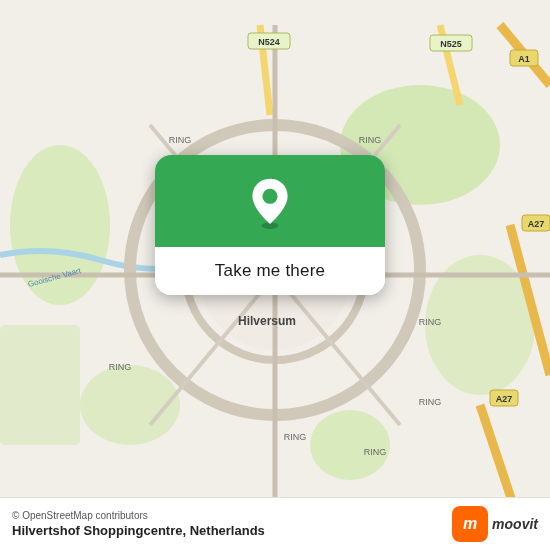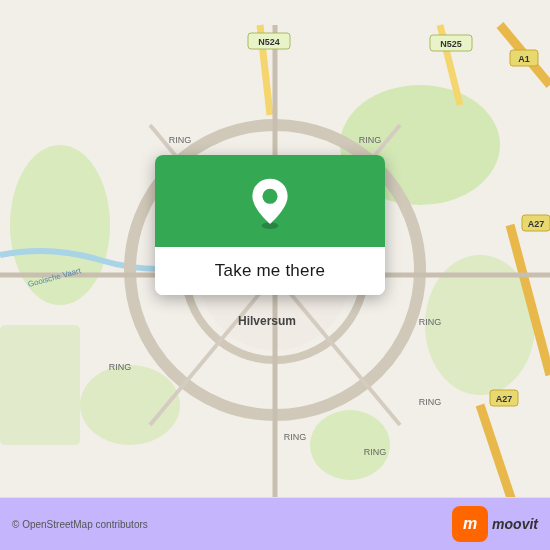--- a/index.html
+++ b/index.html
@@ -27,21 +27,21 @@
       width: 100%; height: 100%;
     }
 
     
     #popup-card {
       position: absolute;
       top: 155px;
       left: 155px;
       width: 230px;
       background: white;
-      border-radius: 8px;
+      border-radius: 16px;
       box-shadow: 0 4px 16px rgba(0,0,0,0.3);
       overflow: hidden;
       z-index: 10;
     }
 
     #popup-green-area {
       background: #34a853;
       display: flex;
       justify-content: center;
       align-items: center;
@@ -66,21 +66,21 @@
       text-align: center;
       letter-spacing: 0.2px;
     }
 
     
     #bottom-bar {
       position: absolute;
       bottom: 0;
       left: 0;
       width: 100%;
-      background: #c4b5fd;
+      background: #ffffff;
       border-top: 1px solid #e0e0e0;
       display: flex;
       align-items: center;
       justify-content: space-between;
       padding: 8px 12px;
       z-index: 10;
     }
 
     #bottom-left {
       display: flex;
@@ -201,20 +201,21 @@
         <path d="M26 2 C14 2 5 11 5 23 C5 38 26 56 26 56 C26 56 47 38 47 23 C47 11 38 2 26 2 Z" fill="white"></path>
         <circle cx="26" cy="23" r="9" fill="#34a853"></circle>
       </svg>
     </div>
     <button id="popup-button">Take me there</button>
   </div>
 
   <div id="bottom-bar">
     <div id="bottom-left">
       <span id="osm-credit">© OpenStreetMap contributors</span>
+      <span id="location-name">Hilvertshof Shoppingcentre, Netherlands</span>
     </div>
     <div id="moovit-logo">
       <div id="moovit-icon">m</div>
       <span id="moovit-text">moovit</span>
     </div>
   </div>
 
 </div>
 
 </body></html>

